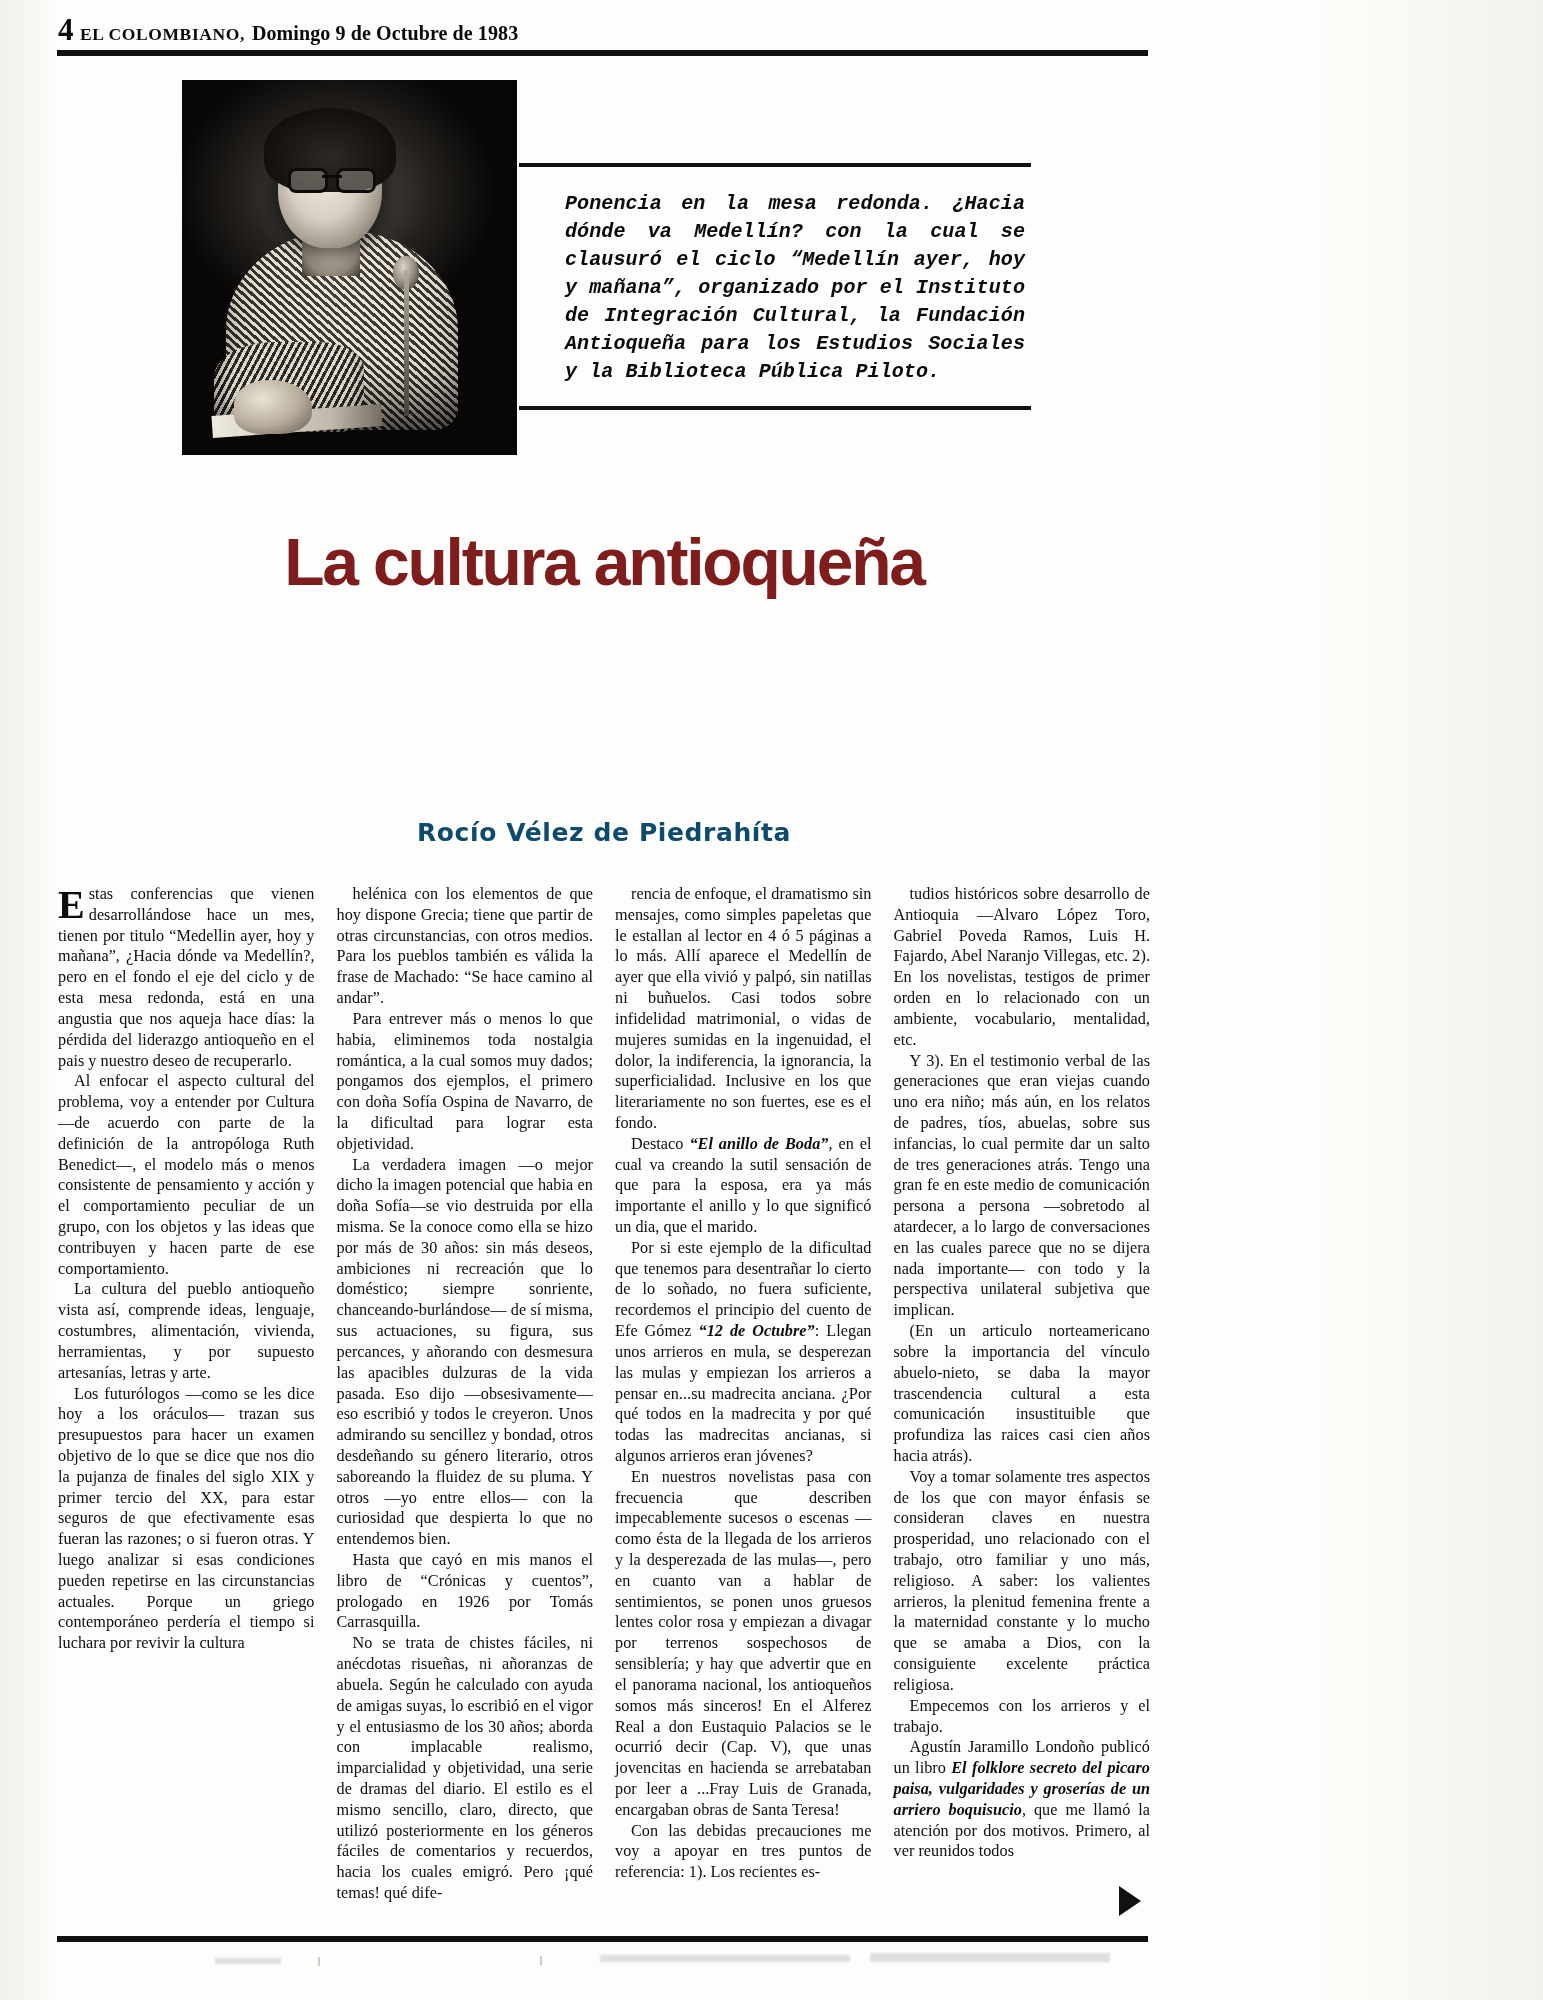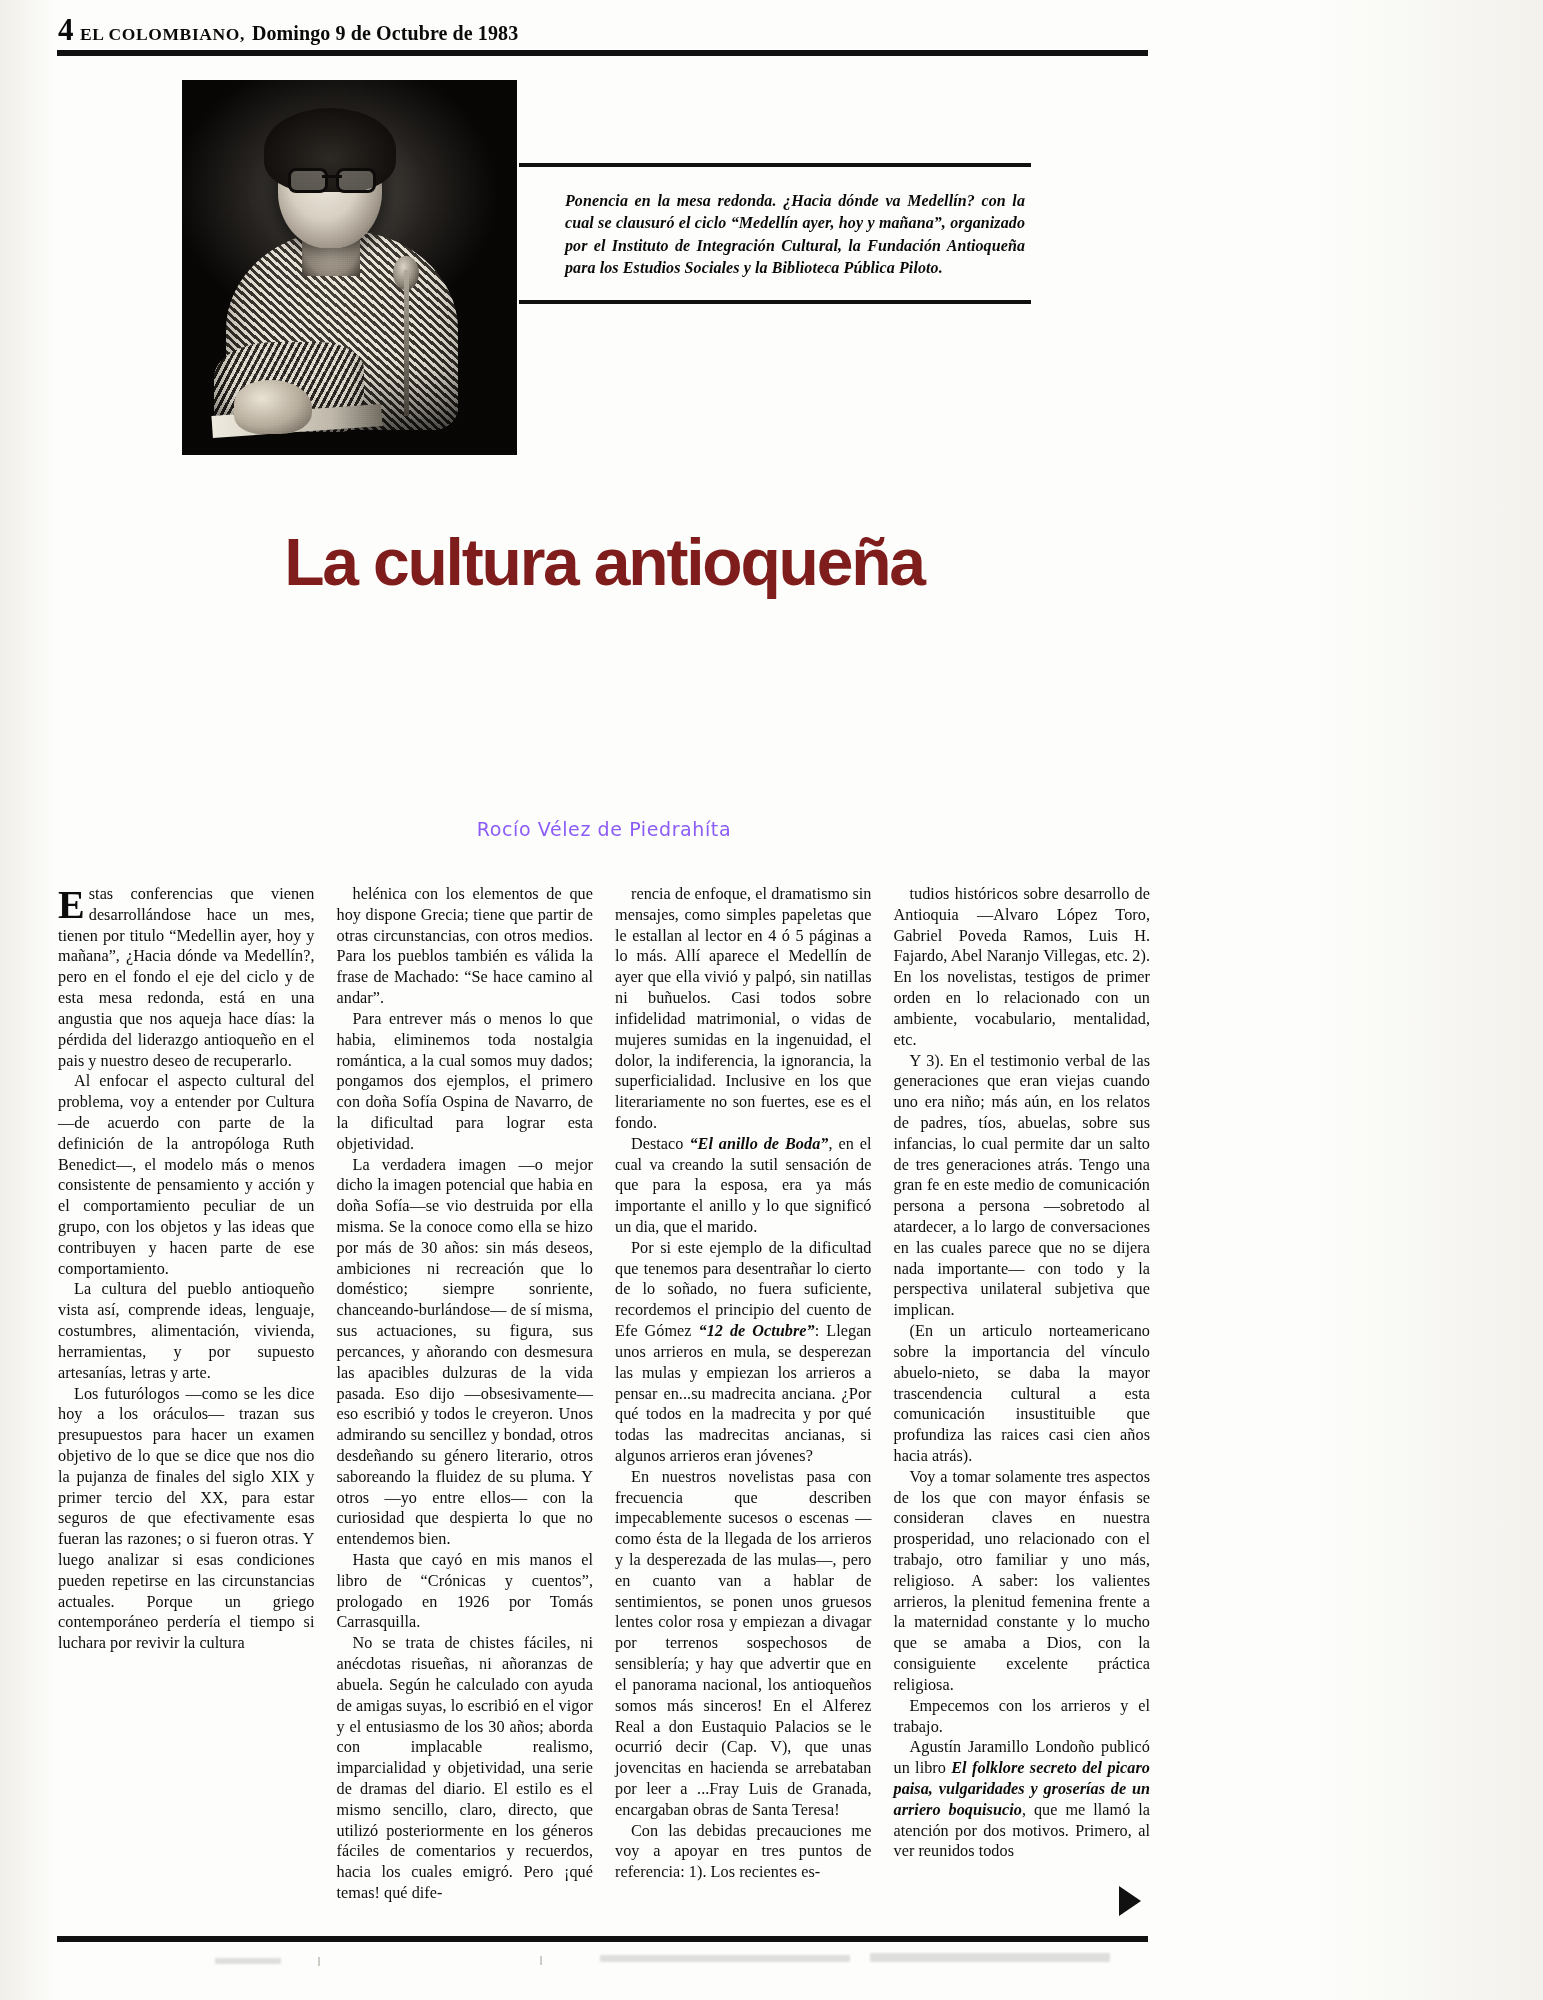--- a/index.html
+++ b/index.html
@@ -190,24 +190,24 @@
   .caption-box {
     position: absolute;
     left: 519px;
     top: 163px;
     width: 512px;
     border-top: 4px solid #111;
     border-bottom: 4px solid #111;
     padding: 23px 0 20px 0;
   }
   .caption-text {
-    font-family: Liberation Serif, serif;
+    font-family: Liberation Mono, monospace;
     font-style: italic;
     font-weight: bold;
-    font-size: 16px;
+    font-size: 20px;
     line-height: 1.40;
     text-align: justify;
     padding-left: 46px;
     padding-right: 6px;
     text-indent: 0;
     letter-spacing: 0.1px;
   }
 
   
   .headline {
@@ -226,24 +226,24 @@
   .headline .l2 { display: block; }
 
   
   .byline {
     position: absolute;
     left: 60px;
     top: 818px;
     width: 1088px;
     text-align: center;
     font-family: "DejaVu Sans", "Liberation Sans", sans-serif;
-    font-size: 19px;
-    font-weight: 400;
+    font-size: 25px;
+    font-weight: 700;
     letter-spacing: 0.6px;
-    color: #8b5cf6;
+    color: #0c4a6e;
   }
 
   
   .columns {
     position: absolute;
     left: 58px;
     top: 884px;
     width: 1092px;
     height: 1040px;
     display: flex;

